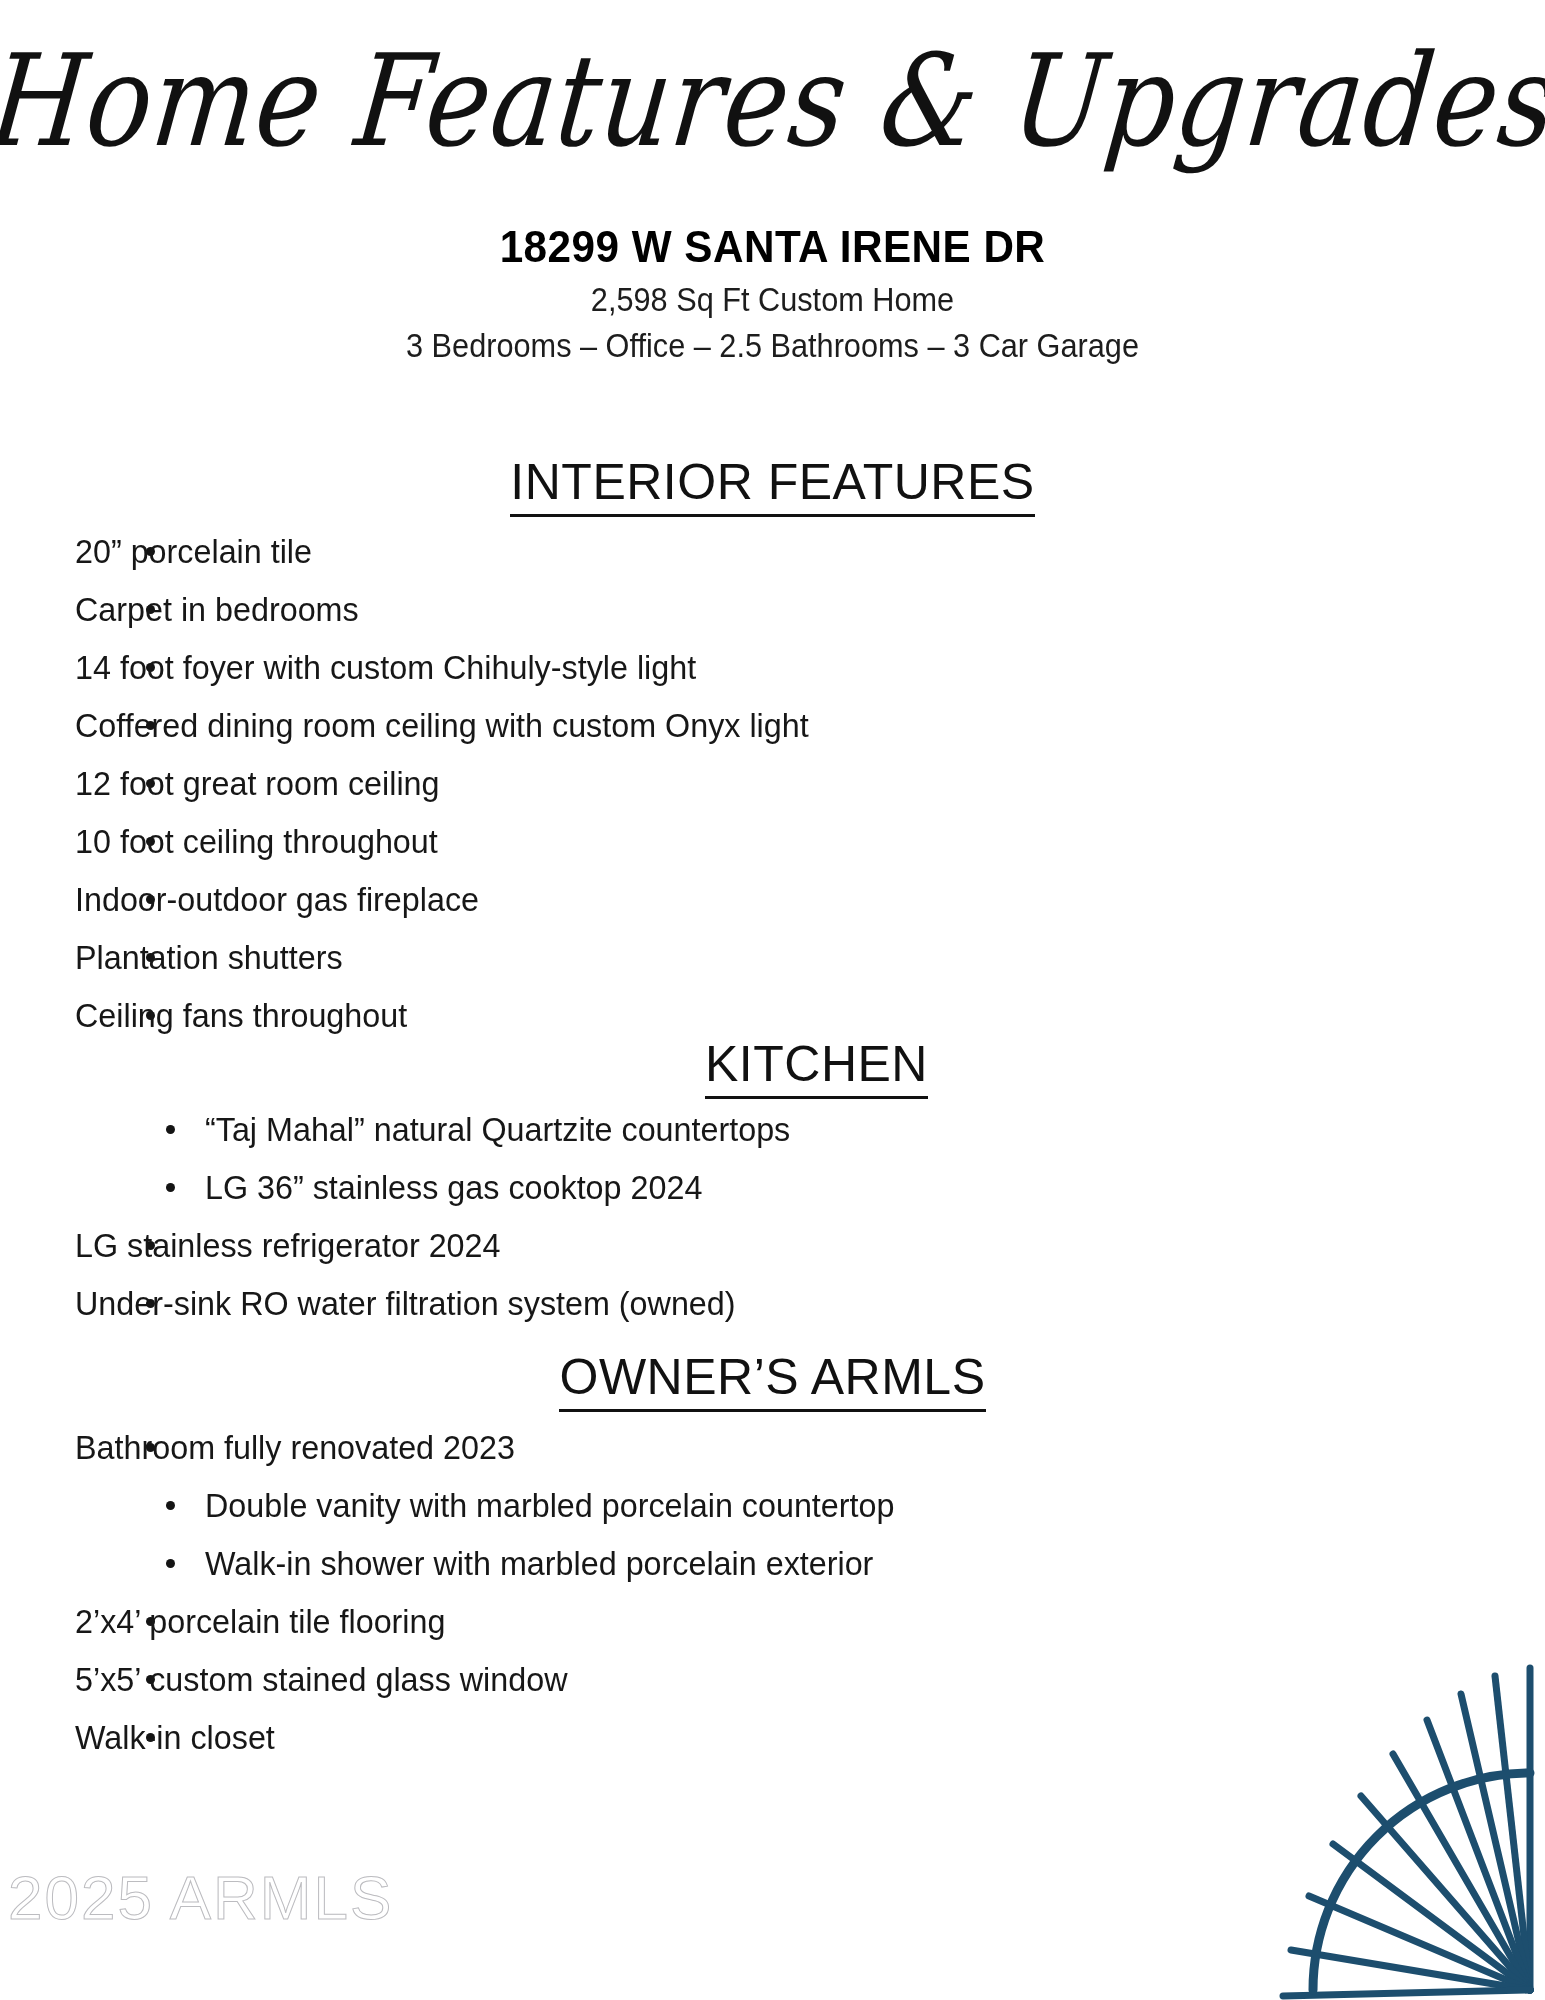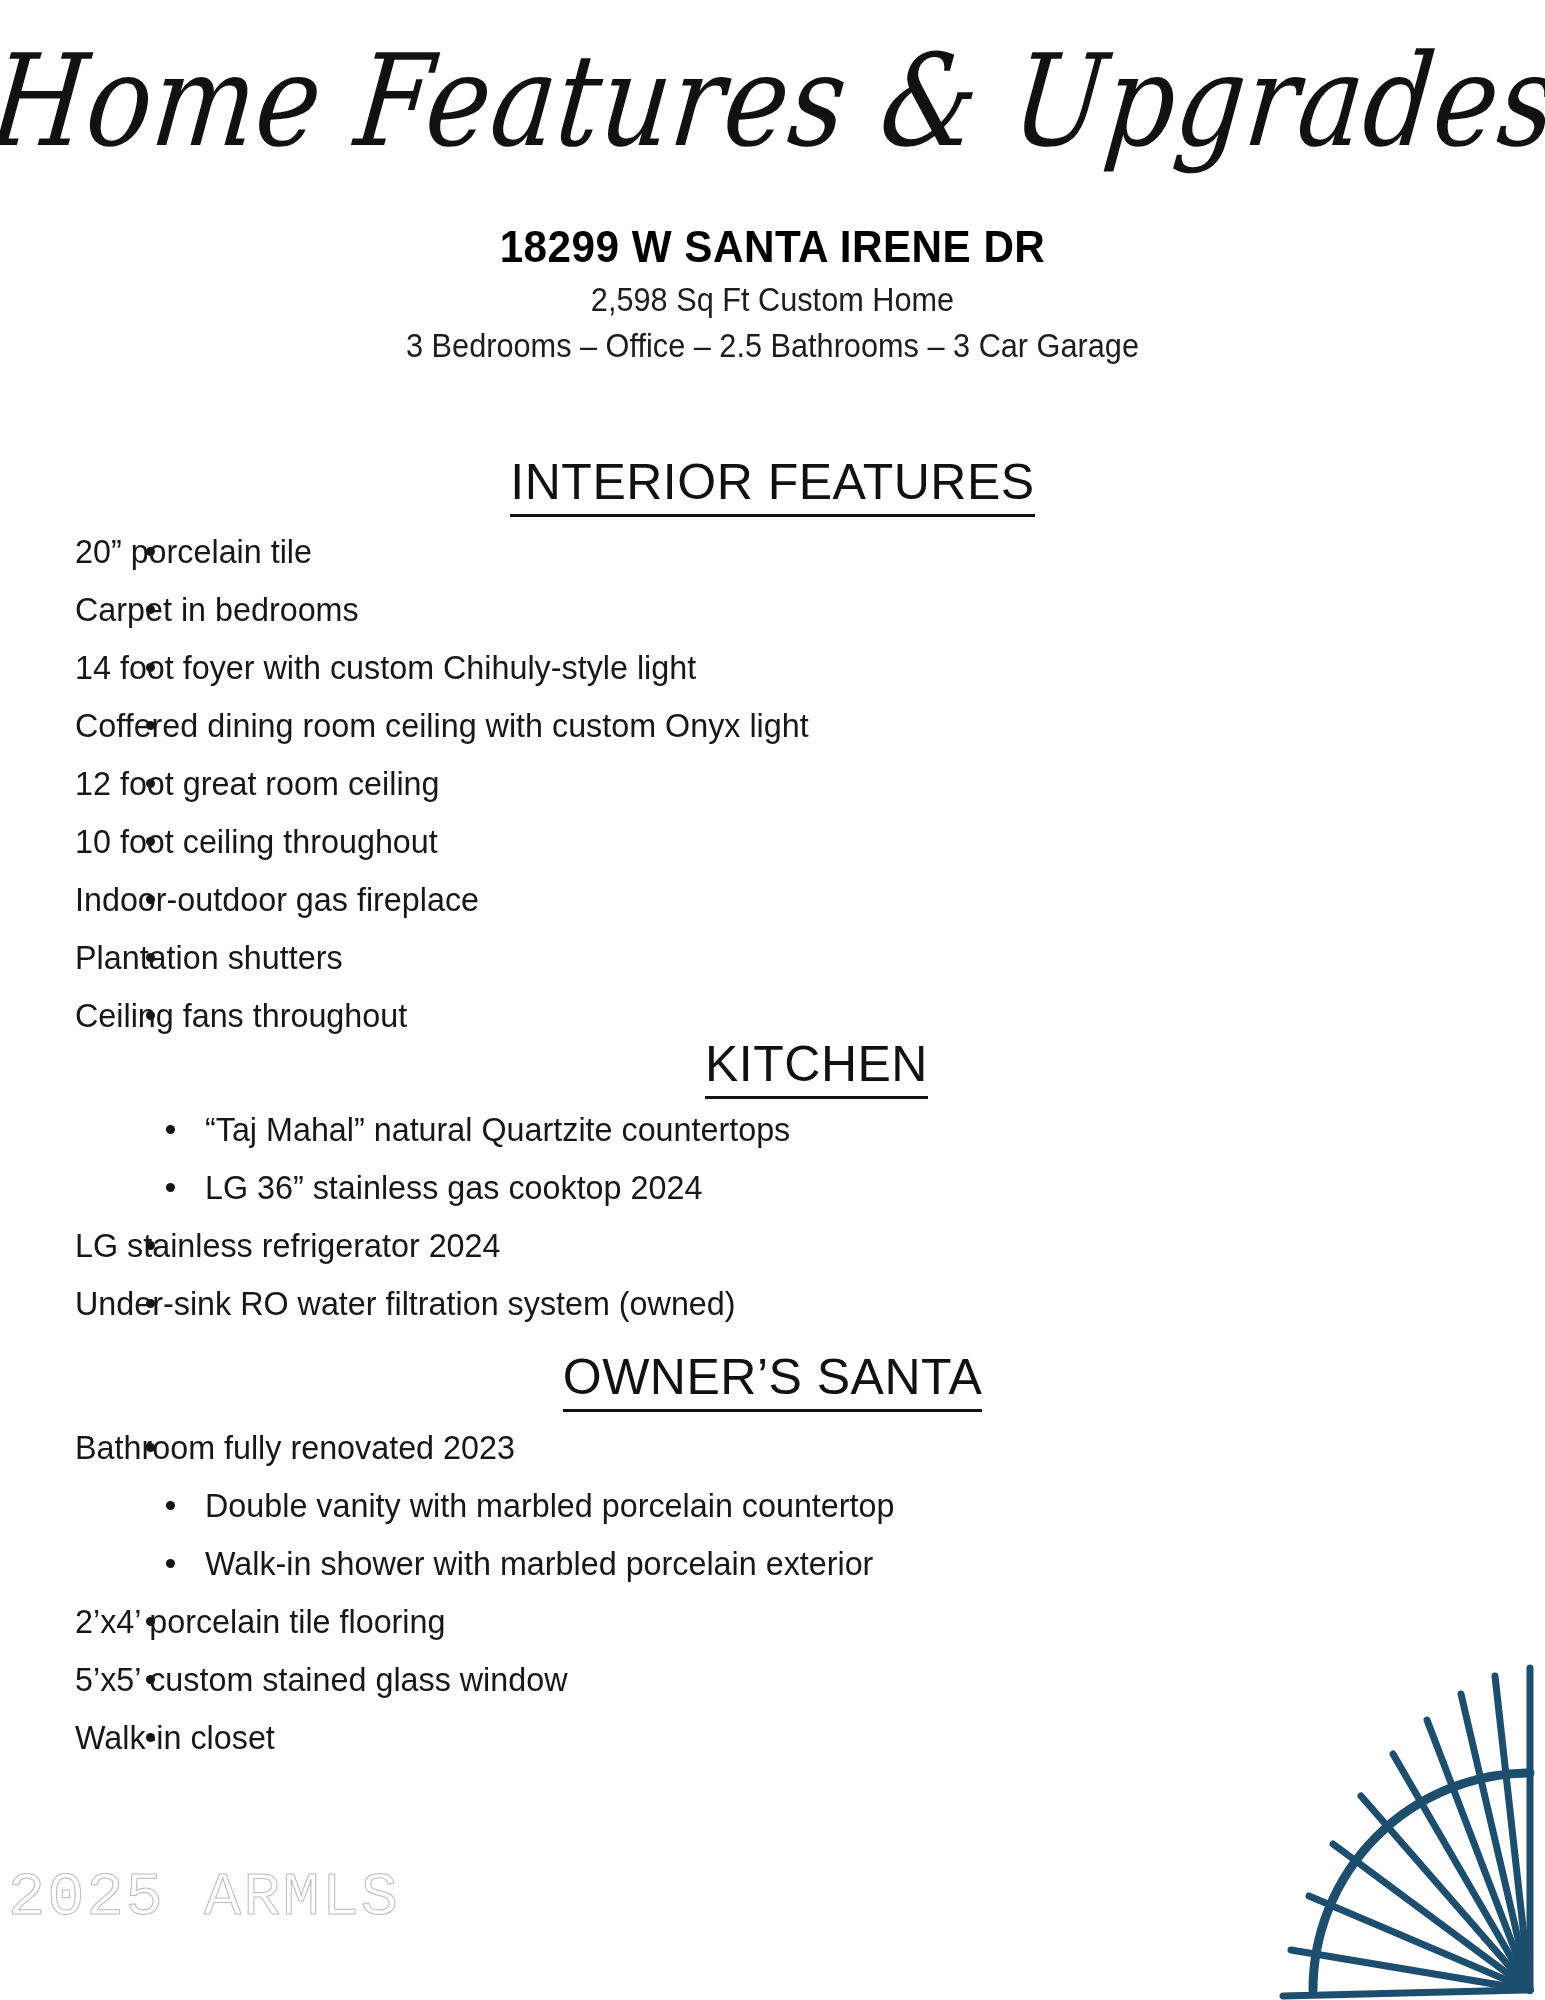--- a/index.html
+++ b/index.html
@@ -126,21 +126,21 @@
     transform-origin: left center;
     white-space: nowrap;
   }
   .bullet-row.indented { padding-left: 185px; margin-left: 20px; }
 
   
   .watermark {
     position: absolute;
     left: 8px;
     top: 1862px;
-    font-family: Liberation Mono, monospace;
+    font-family: Liberation Sans, sans-serif;
     font-size: 62px;
     letter-spacing: 2px;
     font-weight: 400;
     color: #ffffff;
     -webkit-text-stroke: 1px #b9b9bd;
     text-shadow: 0 0 0 #cfcfd4;
     opacity: 0.95;
     white-space: nowrap;
   }
 
@@ -227,21 +227,21 @@
       <span class="bullet-dot"></span>
       <span class="bullet-text">LG stainless refrigerator 2024</span>
     </li>
     <li class="bullet-row">
       <span class="bullet-dot"></span>
       <span class="bullet-text">Under-sink RO water filtration system (owned)</span>
     </li>
   </ul>
 
   <div class="section-heading" style="top:1348px;">
-    <span class="u">OWNER’S SANTA</span>
+    <span class="u">OWNER’S ARMLS</span>
   </div>
 
   <ul class="bullets" style="top:1418px;">
     <li class="bullet-row">
       <span class="bullet-dot"></span>
       <span class="bullet-text">Bathroom fully renovated 2023</span>
     </li>
     <li class="bullet-row indented">
       <span class="bullet-dot"></span>
       <span class="bullet-text">Double vanity with marbled porcelain countertop</span>

